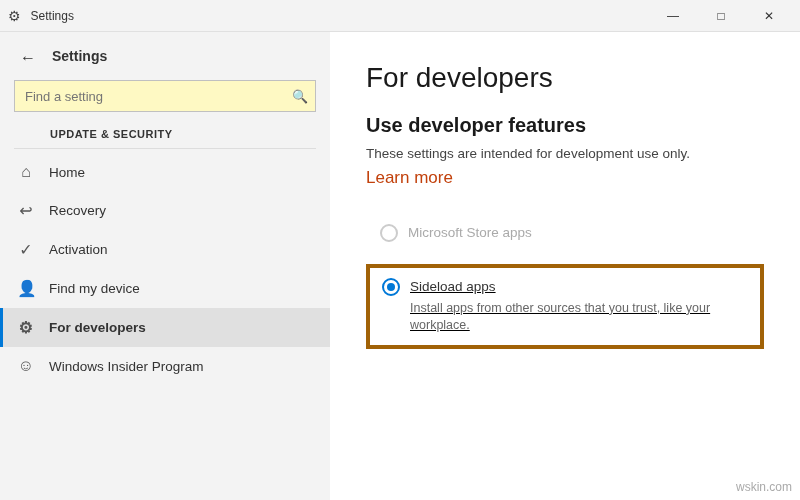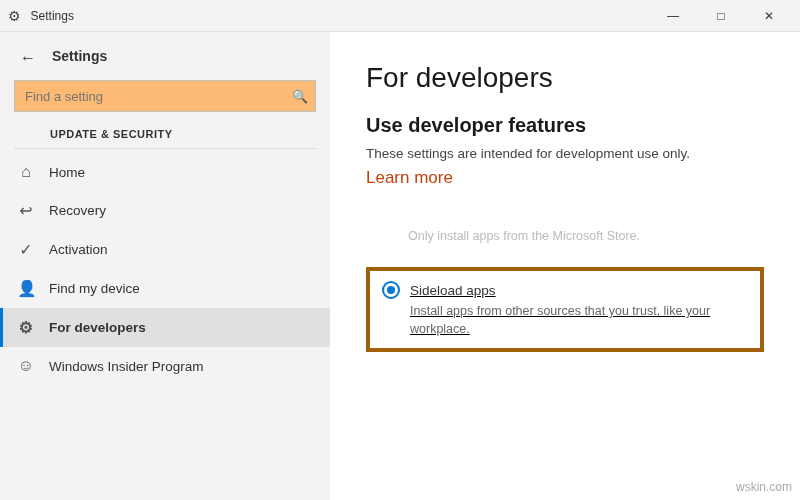--- a/index.html
+++ b/index.html
@@ -94,21 +94,21 @@
       color: #333;
     }
     .search-box-wrap {
       margin: 4px 14px 12px 14px;
       position: relative;
     }
     .search-box-wrap input {
       width: 100%;
       height: 32px;
       border: 1px solid #c0c0c0;
-      background: #fdba74;
+      background: #fef9c3;
       padding: 0 32px 0 10px;
       font-size: 13px;
       outline: none;
       color: #555;
     }
     .search-icon-btn {
       position: absolute;
       right: 0;
       top: 0;
       width: 32px;
@@ -327,21 +327,24 @@
   </div>
 
   <div class="main-content">
     <div class="page-title">For developers</div>
     <div class="section-title">Use developer features</div>
     <div class="section-desc">These settings are intended for development use only.</div>
     <a class="learn-more">Learn more</a>
 
     <div class="option-group" id="options-container">
         <div class="option-item">
-      <div class="option-sub disabled">Only install apps from the Microsoft Store.</div>
+      <div class="option-row">
+        <div class="radio-circle disabled"></div>
+        <span class="option-label disabled">Microsoft Store apps</span>
+      </div>
     </div>
         <div class="option-item selected-option">
       <div class="option-row">
         <div class="radio-circle checked"></div>
         <span class="option-label">Sideload apps</span>
       </div>
       <div class="option-sub">Install apps from other sources that you trust, like your workplace.</div>
     </div>
       </div>
   </div>

